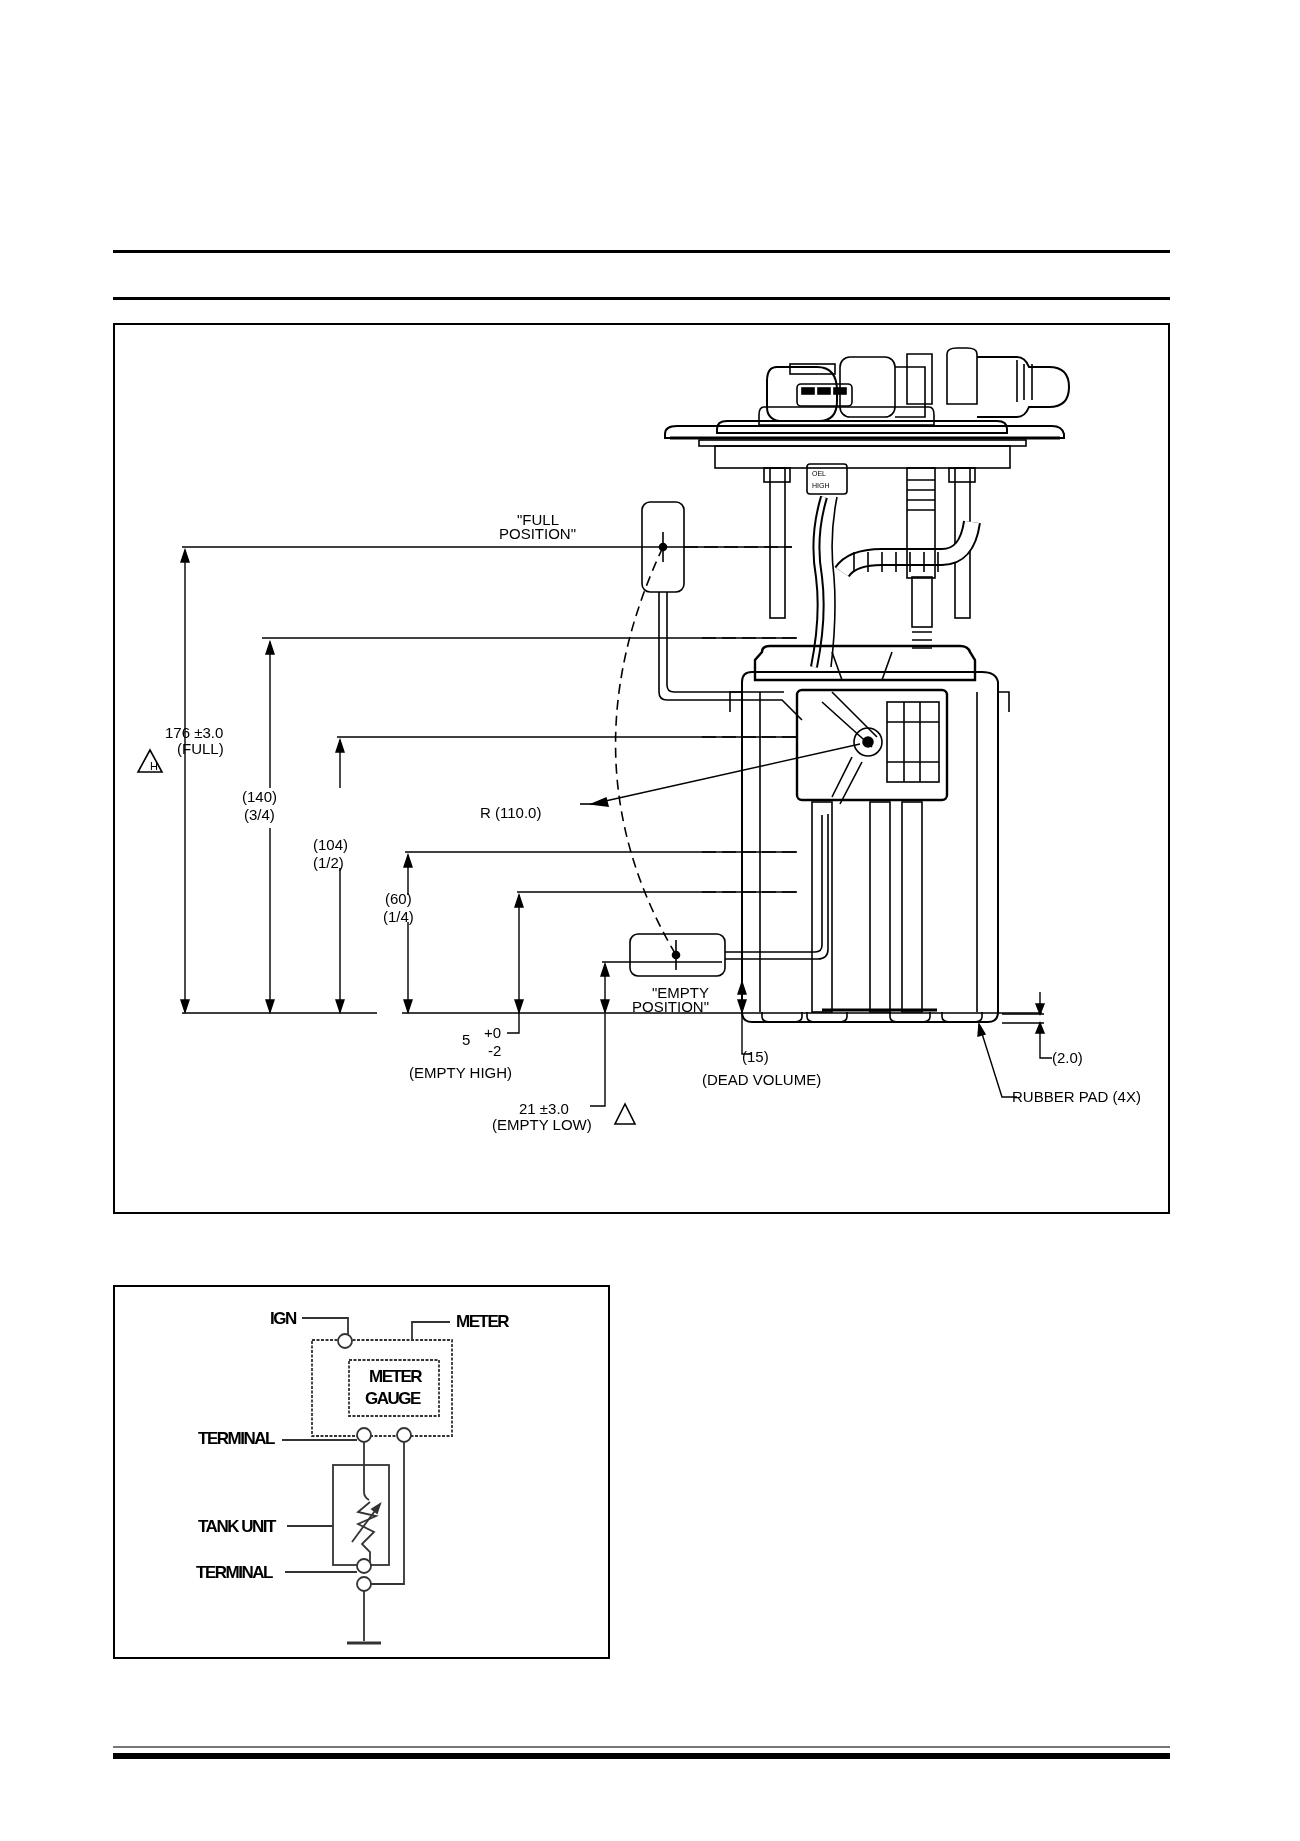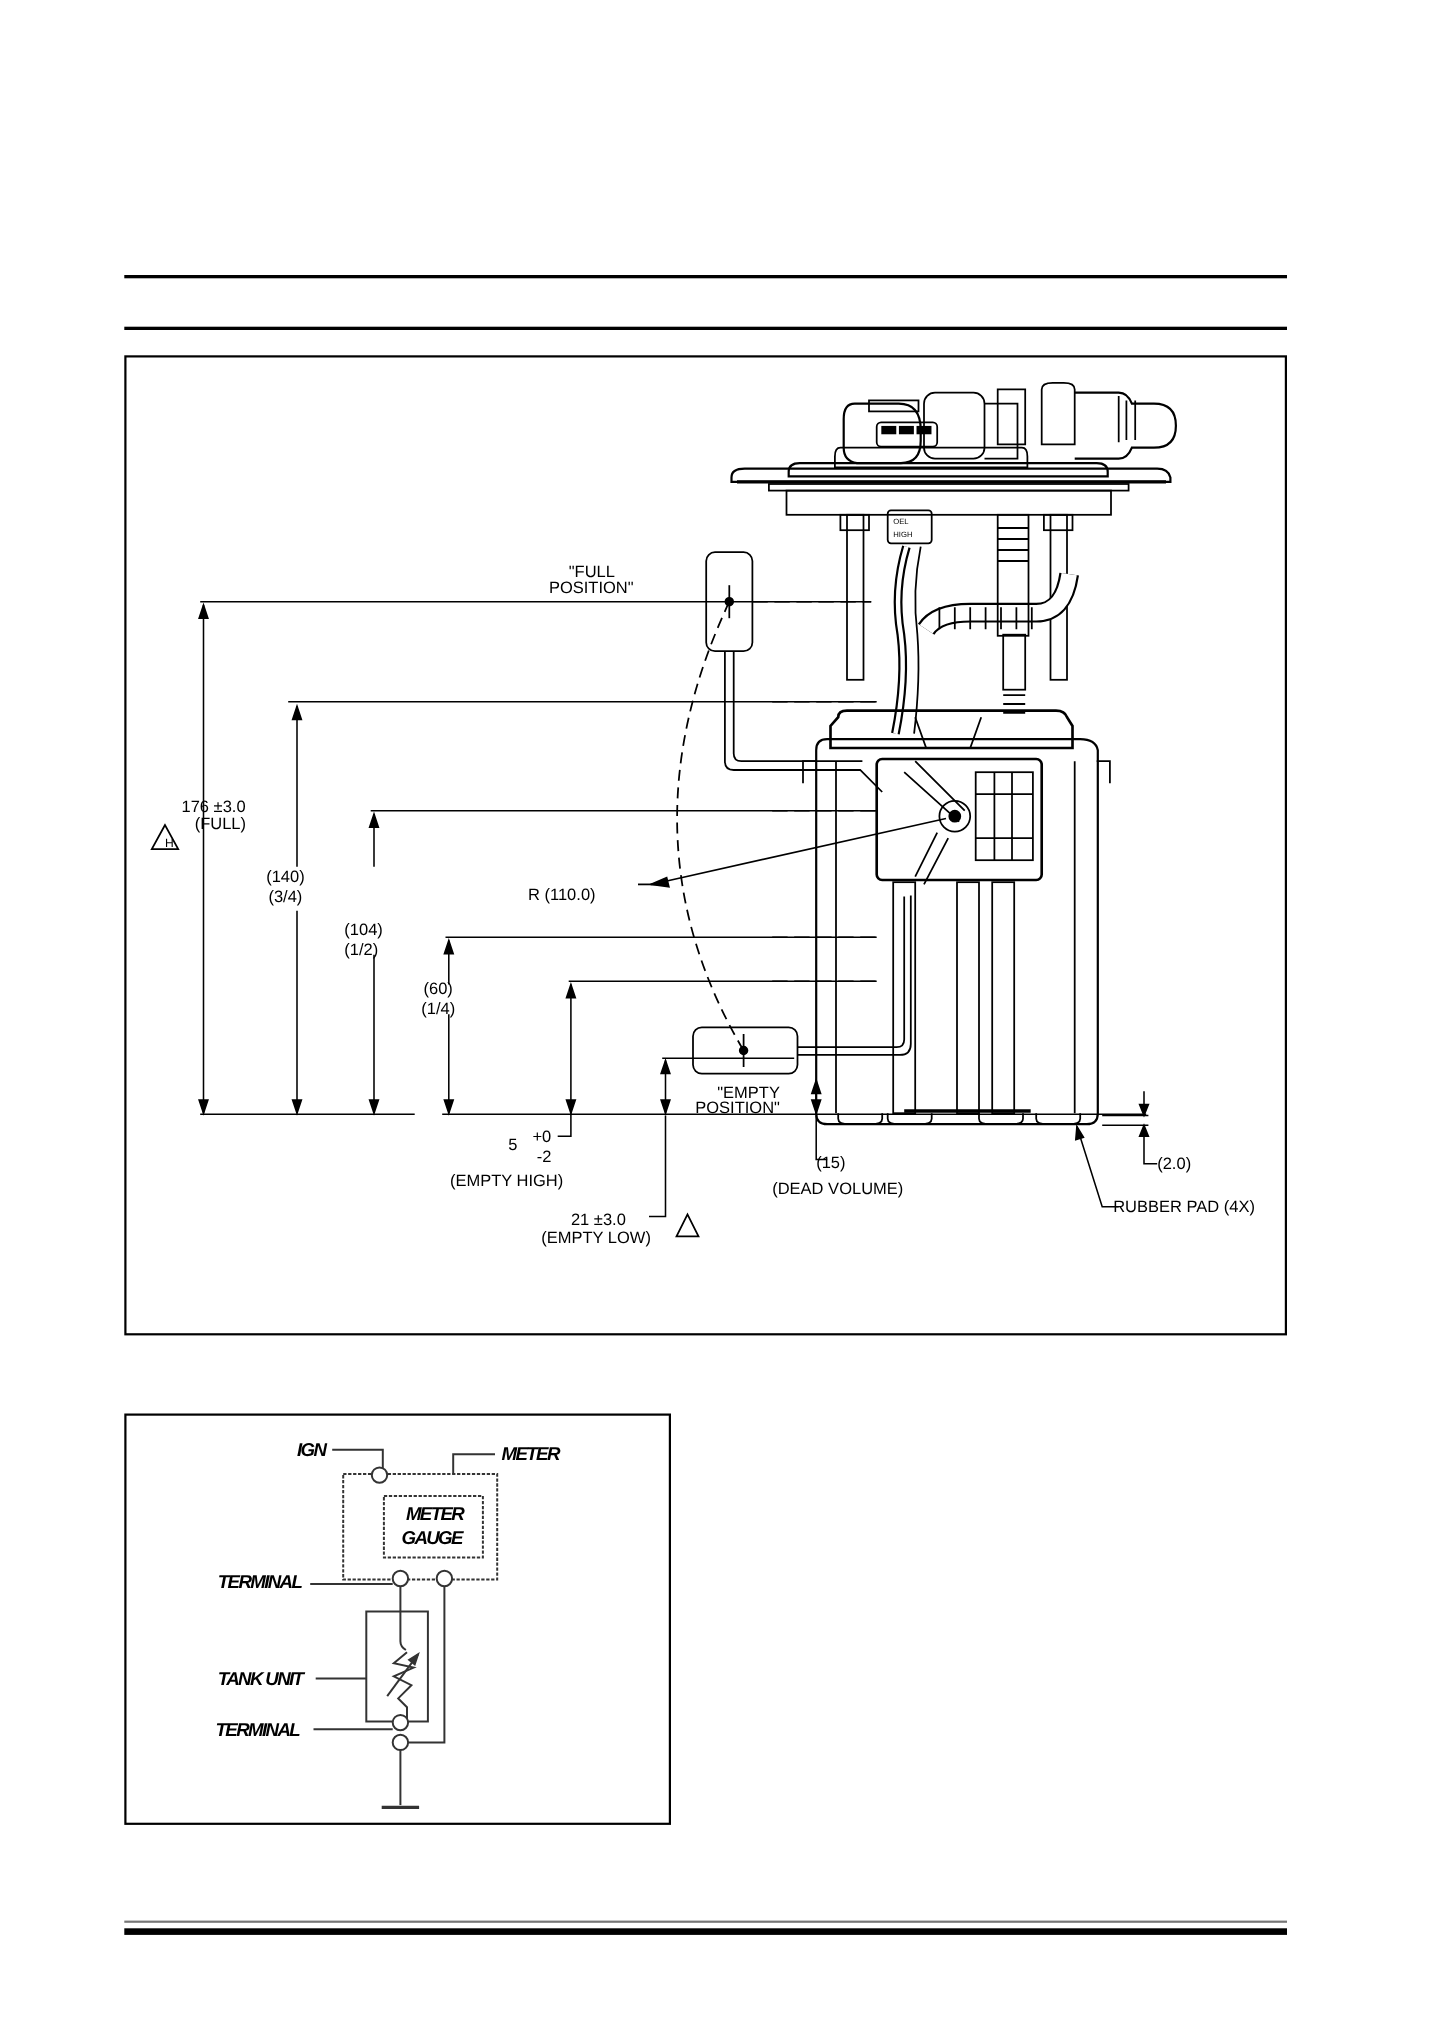--- a/index.html
+++ b/index.html
@@ -5,21 +5,21 @@
   html, body { margin: 0; padding: 0; background: #ffffff; }
   body { width: 1300px; height: 1841px; position: relative; overflow: hidden;
          font-family: "Liberation Sans", sans-serif; color: #000; }
   .rule { position: absolute; left: 113px; width: 1057px; background: #000; }
   .rule-top1 { top: 250px; height: 3px; }
   .rule-top2 { top: 297px; height: 3px; }
   .rule-bot-thin { top: 1746px; height: 2px; background: #777; }
   .rule-bot-thick { top: 1753px; height: 6px; }
   .frame { position: absolute; border: 2px solid #000; background: #fff; box-sizing: border-box; }
   .frame-main { left: 113px; top: 323px; width: 1057px; height: 891px; }
-  .frame-circuit { left: 113px; top: 1285px; width: 497px; height: 374px; font-style: italic; }
+  .frame-circuit { left: 113px; top: 1285px; width: 497px; height: 374px; }
   svg { position: absolute; left: 0; top: 0; }
   svg text { font-family: "Liberation Sans", sans-serif; fill: #000; }
   .lbl { font-size: 15px; }
   .lbl-c { font-size: 17px; font-weight: bold; letter-spacing: -1.5px; }
 </style>
 </head>
 <body>
 
 <div class="rule rule-top1"></div>
 <div class="rule rule-top2"></div>

